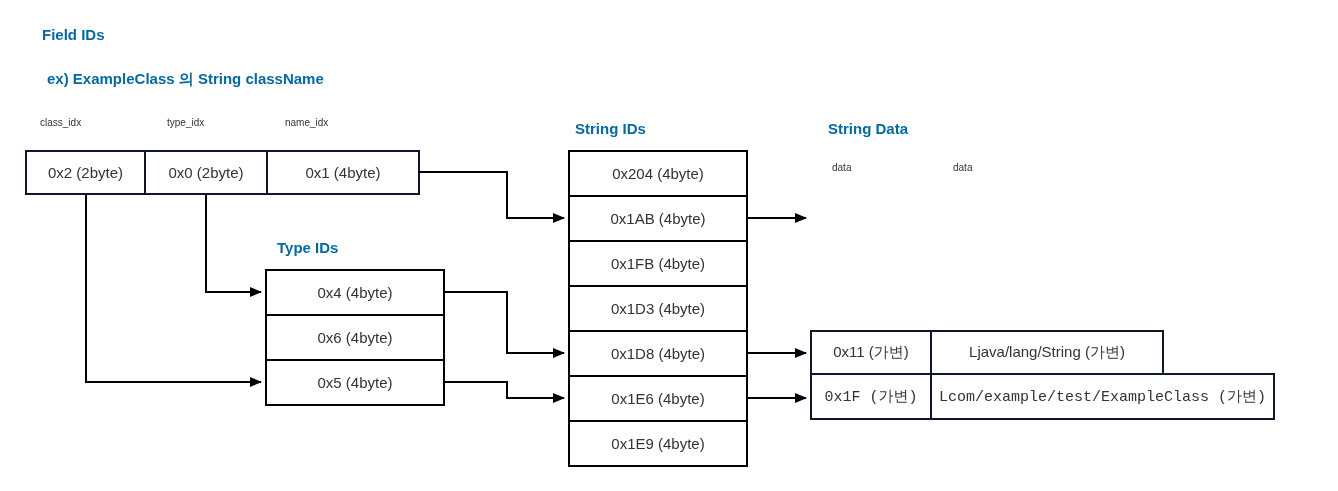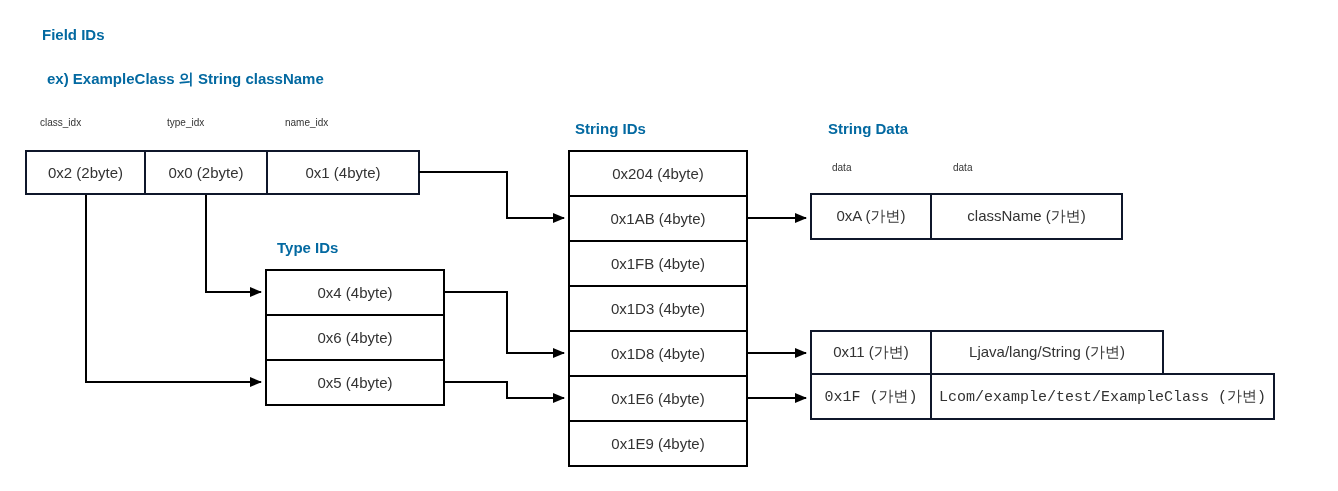--- a/index.html
+++ b/index.html
@@ -105,24 +105,20 @@
     <div class="vcell">0x1D3 (4byte)</div>
     <div class="vcell">0x1D8 (4byte)</div>
     <div class="vcell">0x1E6 (4byte)</div>
     <div class="vcell">0x1E9 (4byte)</div>
   </div>
 
   <div class="heading" style="left:828px; top:120px;">String Data</div>
   <div class="small-label" style="left:832px; top:162px;">data</div>
   <div class="small-label" style="left:953px; top:162px;">data</div>
 
-  <div class="hrow" style="left:810px; top:193px; height:47px;">
-    <div class="cell" style="width:122px;">0xA (가변)</div>
-    <div class="cell" style="width:193px;">className (가변)</div>
-  </div>
 
   <div class="hrow" style="left:810px; top:330px; height:45px;">
     <div class="cell" style="width:122px;">0x11 (가변)</div>
     <div class="cell" style="width:234px;">Ljava/lang/String (가변)</div>
   </div>
 
   <div class="hrow" style="left:810px; top:373px; height:47px;font-family:Liberation Mono, monospace;">
     <div class="cell" style="width:122px;">0x1F (가변)</div>
     <div class="cell" style="width:345px;">Lcom/example/test/ExampleClass (가변)</div>
   </div>

